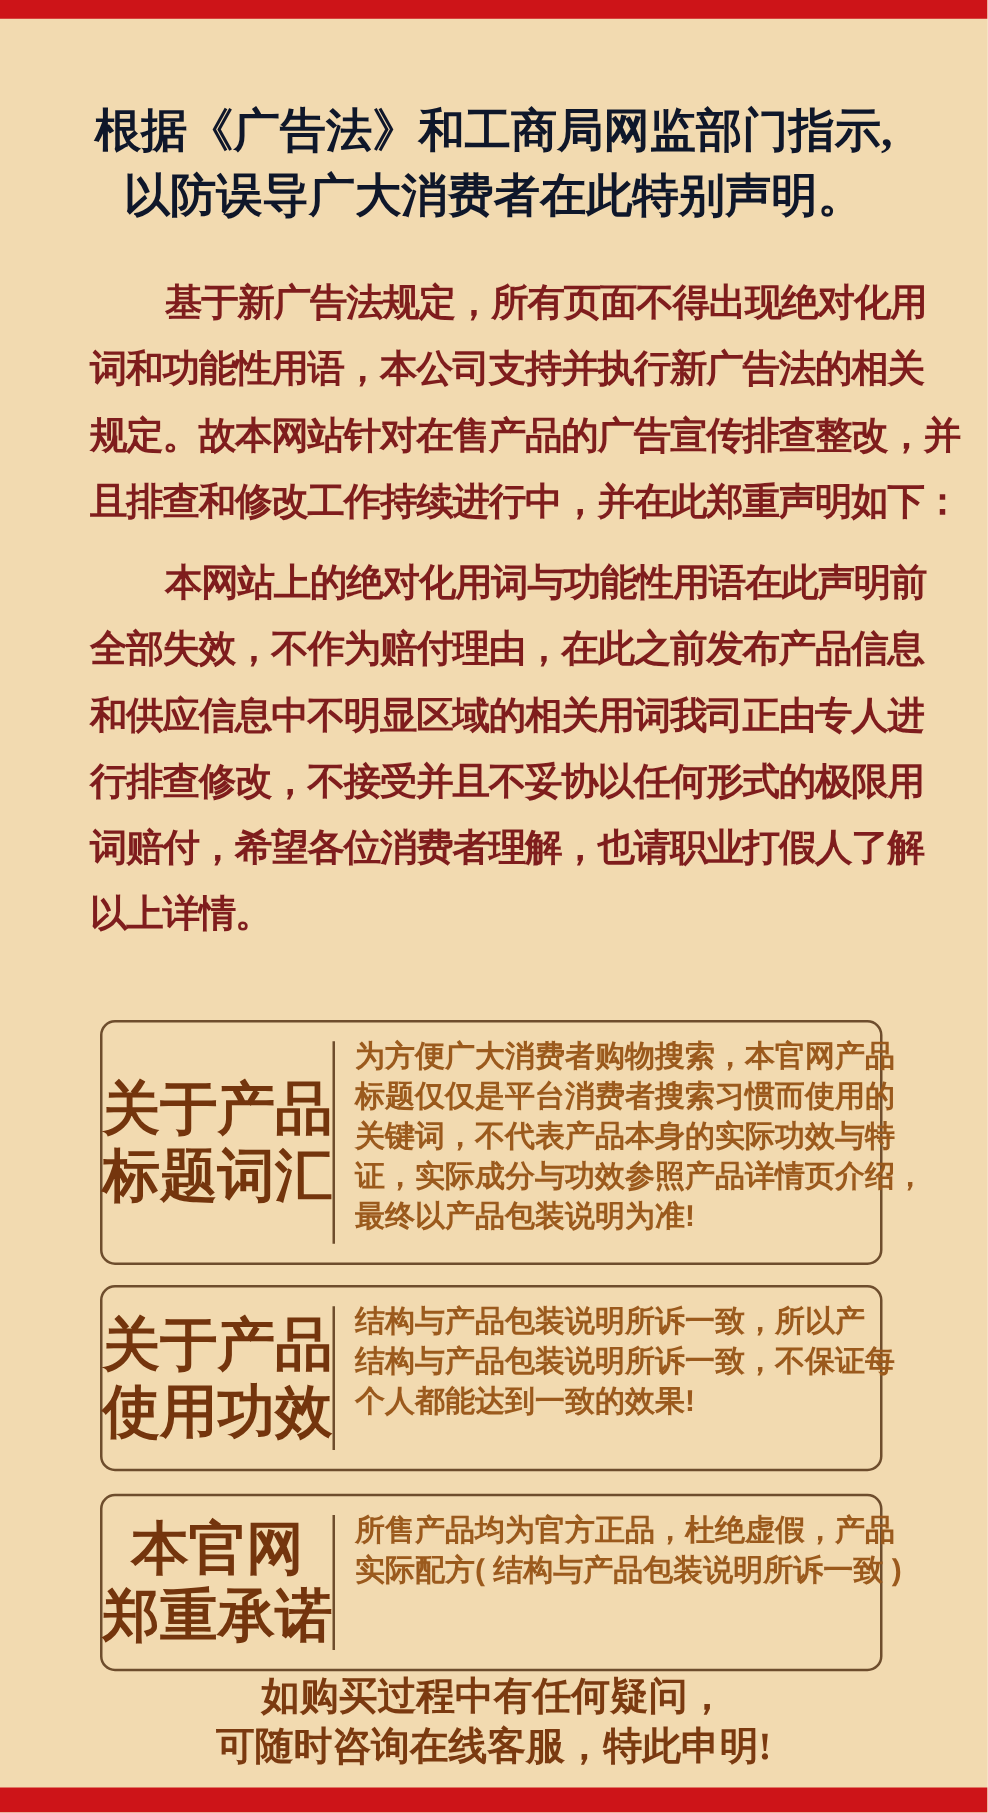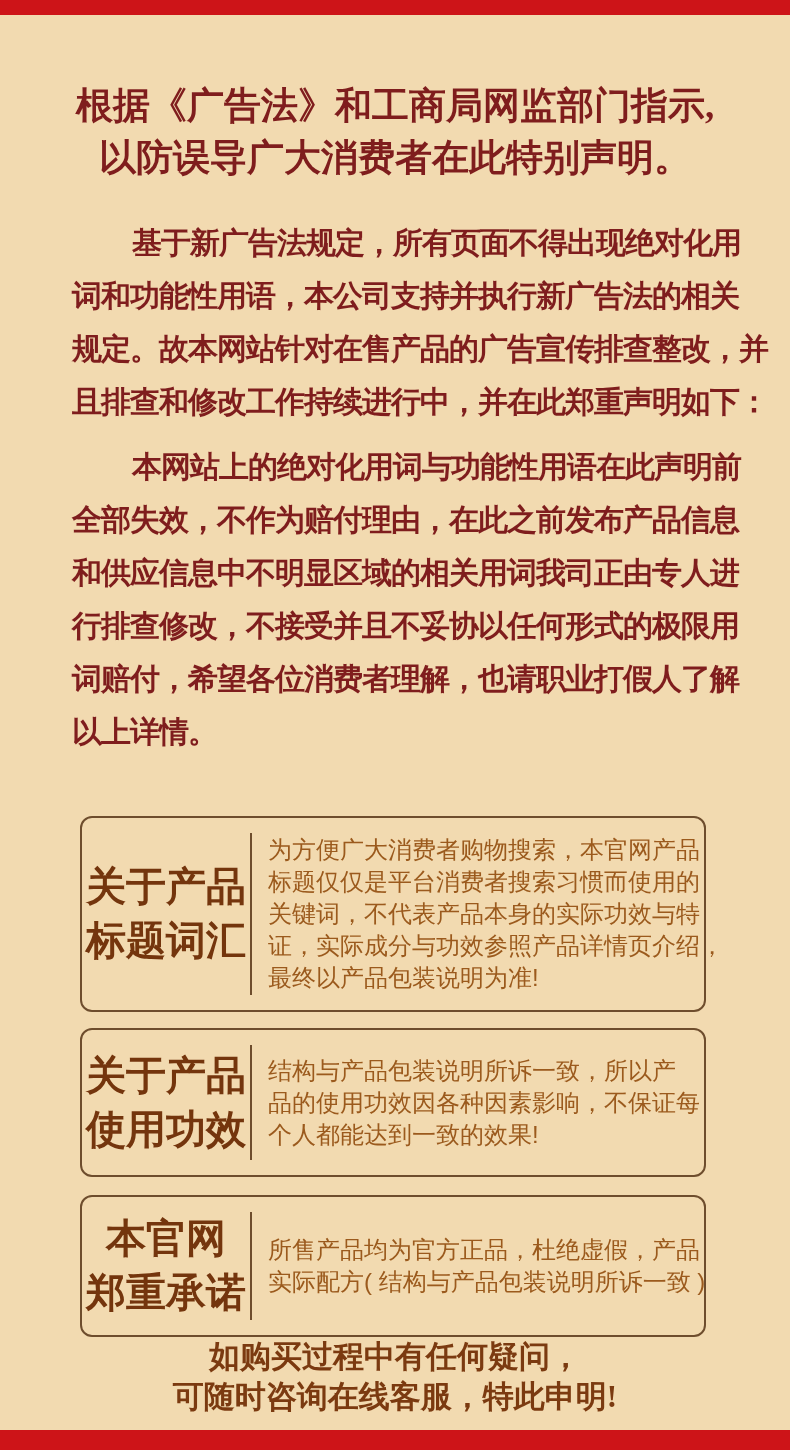--- a/index.html
+++ b/index.html
@@ -12,21 +12,21 @@
   }
   .band { position:absolute; left:0; width:790px; background:#cd1418; }
   .band.top { top:0; height:15px; }
   .band.bottom { bottom:0; height:20px; }
 
   .title {
     margin:0; padding-top:80px;
     text-align:center;
     font-size:37px; font-weight:bold;
     line-height:52px;
-    color:#7f1d1d;
+    color:#0f172a;
   }
   .title .t-line { display:block; white-space:nowrap; }
 
   .para {
     margin-left:72px;
     width:680px;
     font-size:30px;
     line-height:53px;
     letter-spacing:-1px;
     color:#7f1d1d;
@@ -48,41 +48,41 @@
   }
   .notice-box.b1 { min-height:196px; margin-bottom:16px; }
   .notice-box.b2 { min-height:149px; margin-bottom:18px; }
   .notice-box.b3 { min-height:142px;border-radius:12px; }
 
   .box-label {
     flex:0 0 168px;
     display:flex; flex-direction:column;
     justify-content:center;
     text-align:center;
-    font-size:40px; font-weight:bold;
+    font-size:46px; font-weight:bold;
     line-height:54px;
     color:#74350d;
   }
   .box-label div { white-space:nowrap; }
 
   .box-divider {
     flex:0 0 2px;
     background:#6e4d2d;
     margin:15px 0;
   }
 
   .box-body {
     flex:1;
     display:flex; flex-direction:column;
-    justify-content:center;
+    justify-content:flex-start;
     padding:12px 6px 12px 16px;
     font-family:"Liberation Sans", sans-serif;
     font-size:24px;
     line-height:32px;
-    font-weight:normal;
+    font-weight:bold;
     color:#9b5a1d;
   }
   .box-body .body-line { white-space:nowrap; }
 
   .footer {
     text-align:center;
     font-size:31px; font-weight:bold;
     line-height:40px;
     color:#7b3a10;
   }
@@ -133,21 +133,21 @@
     </section>
 
     <section class="notice-box b2">
       <div class="box-label">
         <div>关于产品</div>
         <div>使用功效</div>
       </div>
       <div class="box-divider"></div>
       <div class="box-body">
         <div class="body-line">结构与产品包装说明所诉一致，所以产</div>
-        <div class="body-line">品的使用功效因各种因素影响，不保证每</div>
+        <div class="body-line">结构与产品包装说明所诉一致，不保证每</div>
         <div class="body-line">个人都能达到一致的效果!</div>
       </div>
     </section>
 
     <section class="notice-box b3">
       <div class="box-label">
         <div>本官网</div>
         <div>郑重承诺</div>
       </div>
       <div class="box-divider"></div>

